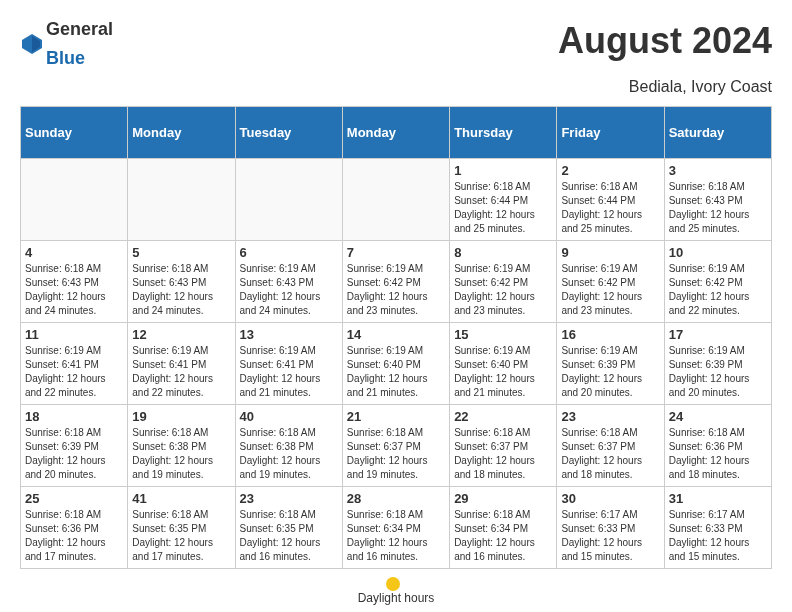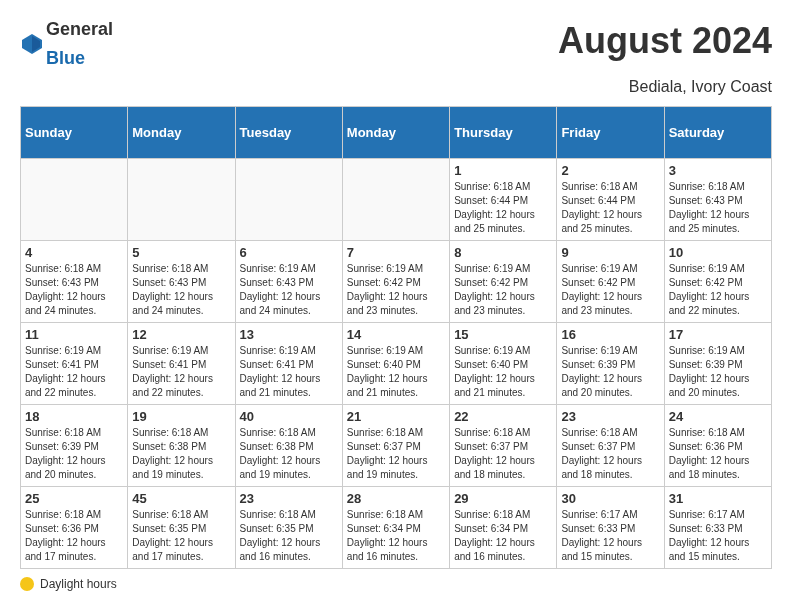--- a/index.html
+++ b/index.html
@@ -89,20 +89,21 @@
       font-size: 10px;
       line-height: 1.4;
       color: #333;
     }
     .footer-note {
       margin-top: 8px;
       font-size: 12px;
       color: #333;
       display: flex;
       align-items: center;
+      flex-direction: column;
     }
     .footer-sun {
       width: 14px;
       height: 14px;
       background: #f5c518;
       border-radius: 50%;
       margin-right: 6px;
       display: inline-block;
     }
   </style>
@@ -321,21 +322,21 @@
       </tr>
       <tr>
         <td>
           <span class="day-number">25</span>
           <div class="day-info" style="white-space: pre-line;">Sunrise: 6:18 AM
 Sunset: 6:36 PM
 Daylight: 12 hours
 and 17 minutes.</div>
         </td>
         <td>
-          <span class="day-number">45</span>
+          <span class="day-number">41</span>
           <div class="day-info" style="white-space: pre-line;">Sunrise: 6:18 AM
 Sunset: 6:35 PM
 Daylight: 12 hours
 and 17 minutes.</div>
         </td>
         <td>
           <span class="day-number">23</span>
           <div class="day-info" style="white-space: pre-line;">Sunrise: 6:18 AM
 Sunset: 6:35 PM
 Daylight: 12 hours

